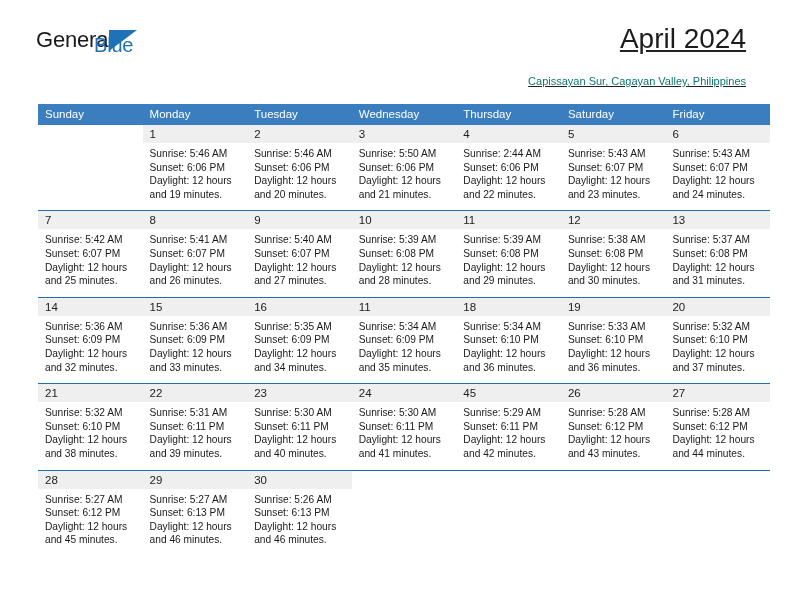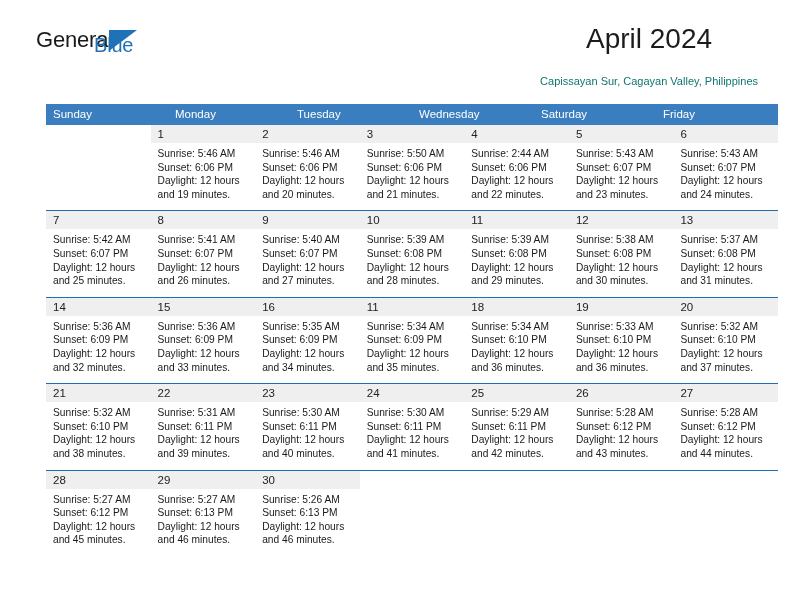--- a/index.html
+++ b/index.html
@@ -59,43 +59,44 @@
     position: absolute;
     left: 58px;
     top: 7px;
     font-size: 20px;
     color: #1f72b8;
     letter-spacing: -0.2px;
   }
 
   .title-block {
     position: absolute;
-    right: 4px;
+    right: 16px;
     top: 22px;
-    text-align: center;
+    text-align: right;
+    text-decoration: underline;
   }
   .month-title {
     font-size: 28px;
     font-weight: normal;
     color: #1c1c1c;
     line-height: 34px;
     white-space: nowrap;
   }
   .location {
     font-size: 11px;
     color: #0f766e;
     line-height: 22px;
     margin-top: 14px;
     white-space: nowrap;
   }
 
   
   .calendar {
     width: 732px;
-    margin-left: 16px;
+    margin-left: 8px;
   }
 
   .weekday-row {
     display: flex;
     background: #3a7ebf;
     height: 21px;
   }
   .weekday {
     flex: 1 1 0;
     color: #ffffff;
@@ -157,20 +158,21 @@
     </div>
 
   </div>
 
   <div class="calendar">
     <div class="weekday-row" id="weekday-row">
         <div class="weekday">Sunday</div>
         <div class="weekday">Monday</div>
         <div class="weekday">Tuesday</div>
         <div class="weekday">Wednesday</div>
+        <div class="weekday">Thursday</div>
         <div class="weekday">Saturday</div>
         <div class="weekday">Friday</div>
       </div>
     <div id="weeks-container">
         <div class="week">
           <div class="cell empty">
             <span class="daynum"></span>
           </div>
           <div class="cell">
             <span class="daynum">1</span>
@@ -388,21 +390,21 @@
           <div class="cell">
             <span class="daynum">24</span>
             <div class="info">
               <div>Sunrise: 5:30 AM</div>
               <div>Sunset: 6:11 PM</div>
               <div>Daylight: 12 hours</div>
               <div>and 41 minutes.</div>
             </div>
           </div>
           <div class="cell">
-            <span class="daynum">25</span>
+            <span class="daynum">45</span>
             <div class="info">
               <div>Sunrise: 5:29 AM</div>
               <div>Sunset: 6:11 PM</div>
               <div>Daylight: 12 hours</div>
               <div>and 42 minutes.</div>
             </div>
           </div>
           <div class="cell">
             <span class="daynum">26</span>
             <div class="info">

